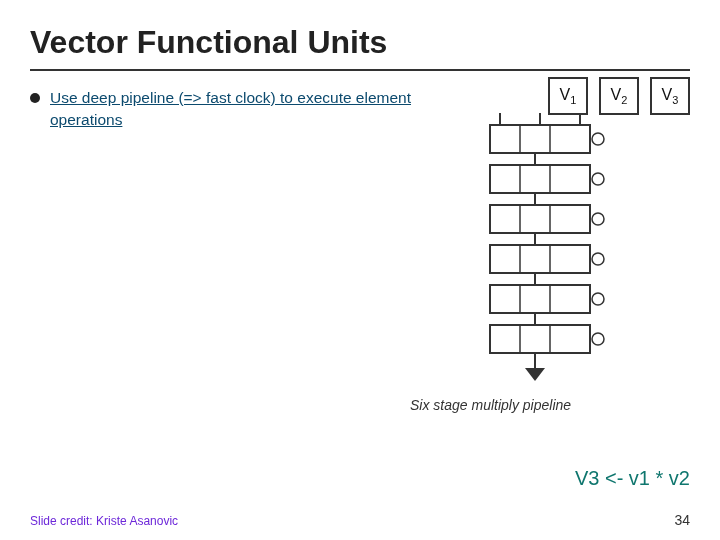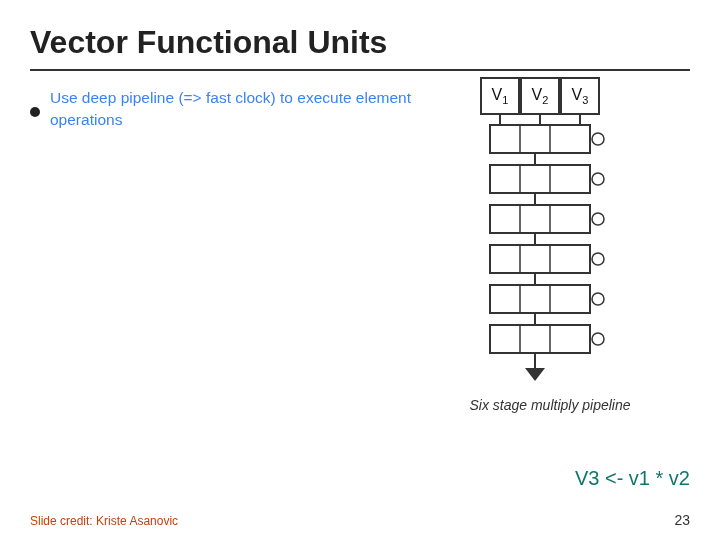--- a/index.html
+++ b/index.html
@@ -35,25 +35,26 @@
       margin-top: 16px;
     }
 
     .bullet-list {
       flex: 1;
       padding-right: 20px;
     }
 
     .bullet-item {
       display: flex;
-      align-items: center;
+      align-items: flex-start;
       margin-bottom: 20px;
       font-size: 15.5px;
       line-height: 1.45;
-      color: #3b82f6;
+      color: #0c4a6e;
+      text-decoration: underline;
     }
 
     .bullet-dot {
       width: 10px;
       min-width: 10px;
       height: 10px;
       background: #222;
       border-radius: 50%;
       margin-top: 6px;
       margin-right: 10px;
@@ -63,22 +64,22 @@
       width: 220px;
       min-width: 220px;
       position: relative;
       margin-top: -10px;
     }
 
     
     .vector-inputs {
       display: flex;
       flex-direction: row;
-      justify-content: flex-start;
-      gap: 0px;
+      justify-content: flex-end;
+      gap: 11px;
       margin-left: 10px;
       margin-bottom: 0px;
     }
 
     .vector-box {
       width: 40px;
       height: 38px;
       border: 2px solid #333;
       display: flex;
       align-items: center;
@@ -99,39 +100,39 @@
     .pipeline-svg-container {
       margin-left: 10px;
       margin-top: -2px;
     }
 
     .label-six-stage {
       font-style: italic;
       font-size: 14px;
       color: #333;
       margin-top: 10px;
-      text-align: center;
+      text-align: left;
       margin-left: -60px;
     }
 
     .bottom-formula {
       position: absolute;
       bottom: 50px;
       right: 30px;
       font-size: 20px;
       color: #0f766e;
       font-weight: normal;
     }
 
     .slide-credit {
       position: absolute;
       bottom: 12px;
       left: 30px;
       font-size: 12px;
-      color: #c2410c;
+      color: #6d28d9;
     }
 
     .slide-number {
       position: absolute;
       bottom: 12px;
       right: 30px;
       font-size: 14px;
       color: #333;
     }
   </style>
@@ -220,15 +221,15 @@
 
       <div class="label-six-stage">Six stage multiply pipeline</div>
     </div>
 
   </div>
 
   <div class="bottom-formula">V3 &lt;- v1 * v2</div>
 
   <div class="slide-credit">Slide credit: Kriste Asanovic</div>
 
-  <div class="slide-number">23</div>
+  <div class="slide-number">34</div>
 
 </div>
 
 </body></html>

